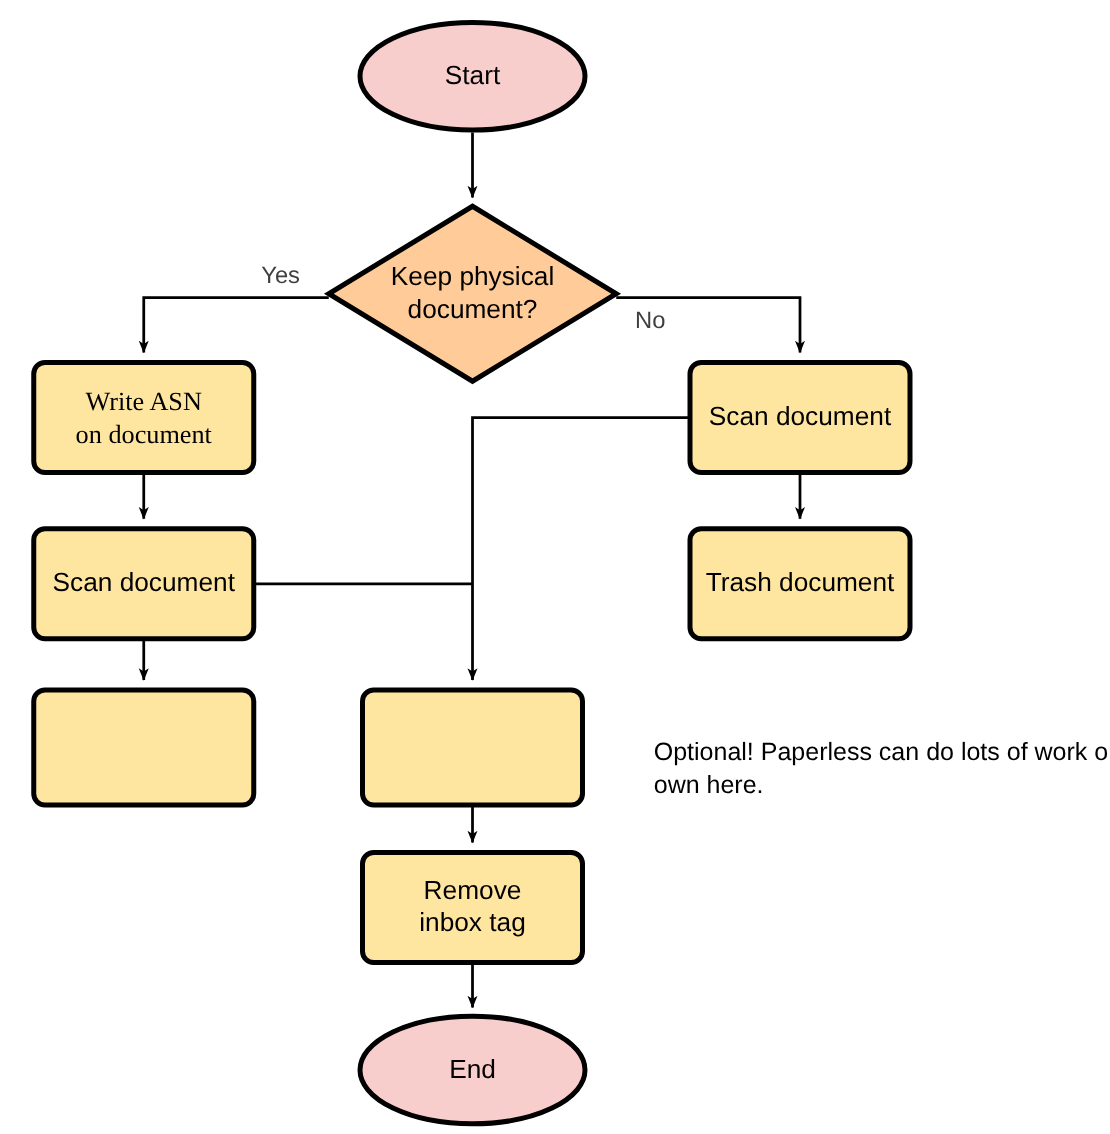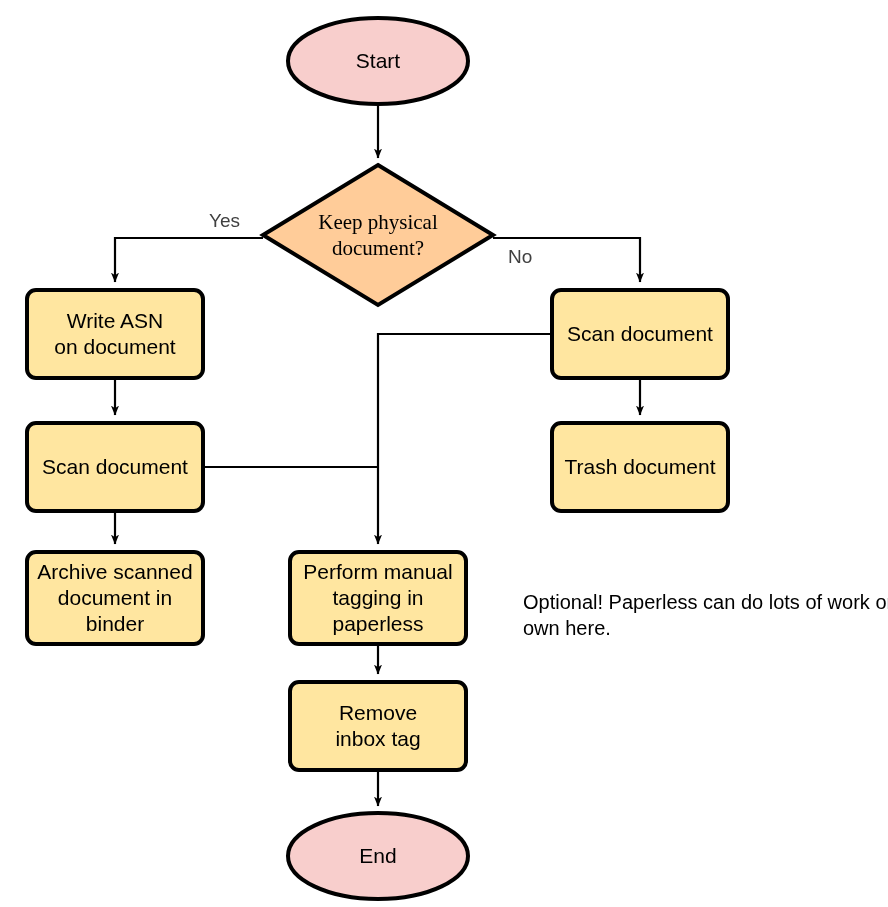--- a/index.html
+++ b/index.html
@@ -105,39 +105,33 @@
 
     <rect x="290" y="552" width="176" height="92" rx="9" ry="9" fill="#ffe6a0" stroke="#000000" stroke-width="4"></rect>
 
     <rect x="290" y="682" width="176" height="88" rx="9" ry="9" fill="#ffe6a0" stroke="#000000" stroke-width="4"></rect>
 
     <ellipse cx="378" cy="856" rx="90" ry="43" fill="#f8cecc" stroke="#000000" stroke-width="4"></ellipse>
   </svg>
 
   <div class="node-label" style="left:288px; top:18px; width:180px; height:86px;">Start</div>
 
-  <div class="node-label" style="left:288px; top:192px; width:180px; height:86px;font-family:Liberation Serif, serif;">Keep physical
+  <div class="node-label" style="left:288px; top:192px; width:180px; height:86px;">Keep physical
 document?</div>
 
-  <div class="node-label" style="left:27px; top:290px; width:176px; height:88px;">Write ASN
+  <div class="node-label" style="left:27px; top:290px; width:176px; height:88px;font-family:Liberation Serif, serif;">Write ASN
 on document</div>
 
   <div class="node-label" style="left:27px; top:423px; width:176px; height:88px;">Scan document</div>
 
-  <div class="node-label" style="left:27px; top:552px; width:176px; height:92px;">Archive scanned
-document in
-binder</div>
 
   <div class="node-label" style="left:552px; top:290px; width:176px; height:88px;">Scan document</div>
 
   <div class="node-label" style="left:552px; top:423px; width:176px; height:88px;">Trash document</div>
 
-  <div class="node-label" style="left:290px; top:552px; width:176px; height:92px;">Perform manual
-tagging in
-paperless</div>
 
   <div class="node-label" style="left:288px; top:813px; width:180px; height:86px;">End</div>
 
   <div class="node-label" style="left:290px; top:682px; width:176px; height:88px;">Remove
 inbox tag</div>
 
   <div class="edge-label" style="left:209px; top:210px;">Yes</div>
 
   <div class="edge-label" style="left:508px; top:210px;margin-top:36px;">No</div>
 

